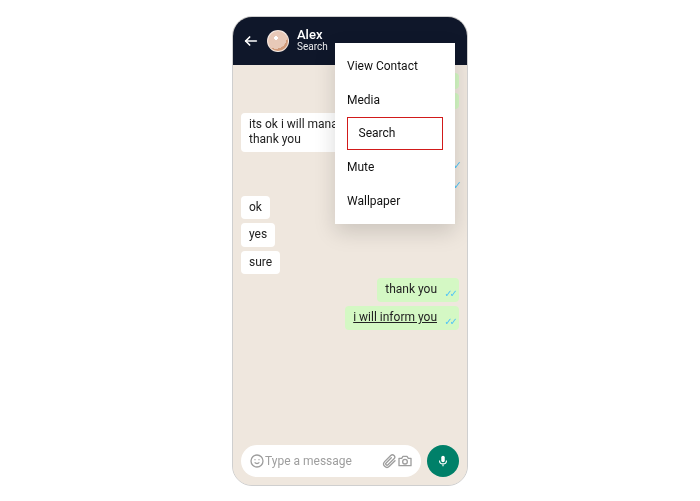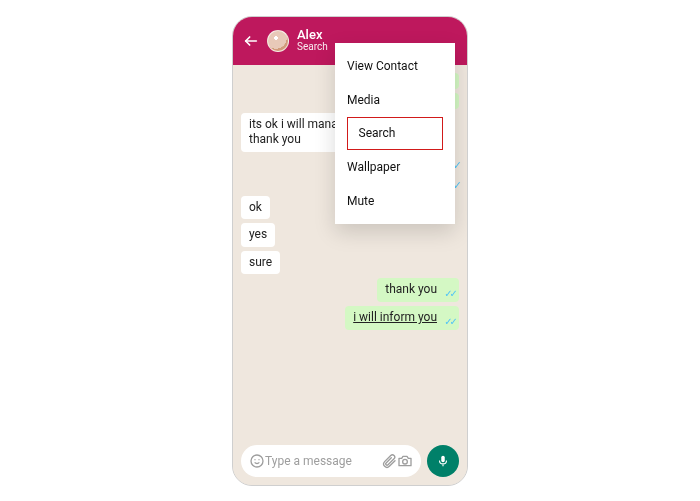--- a/index.html
+++ b/index.html
@@ -24,21 +24,21 @@
     background: #efe7de;
     border: 1px solid #cfcfcf;
     border-radius: 20px;
     overflow: hidden;
     position: relative;
     display: flex;
     flex-direction: column;
   }
   
   .chat-header {
-    background: #be185d;
+    background: #0f172a;
     height: 48px;
     display: flex;
     align-items: center;
     padding: 0 10px;
     gap: 8px;
     color: #fff;
     flex: 0 0 auto;
   }
   .back-arrow svg { display:block; }
   .avatar {
@@ -233,18 +233,18 @@
             <path d="M19 11a7 7 0 0 1-14 0h2a5 5 0 0 0 10 0h2z"></path>
             <rect x="11" y="18" width="2" height="3"></rect>
           </svg>
       </div>
     </div>
 
     <div class="menu" id="menu">
         <div class="menu-item">View Contact</div>
         <div class="menu-item">Media</div>
         <div class="menu-item selected">Search</div>
+        <div class="menu-item">Mute</div>
         <div class="menu-item">Wallpaper</div>
-        <div class="menu-item">Mute</div>
       </div>
 
   </div>
 </div>
 
 </body></html>

